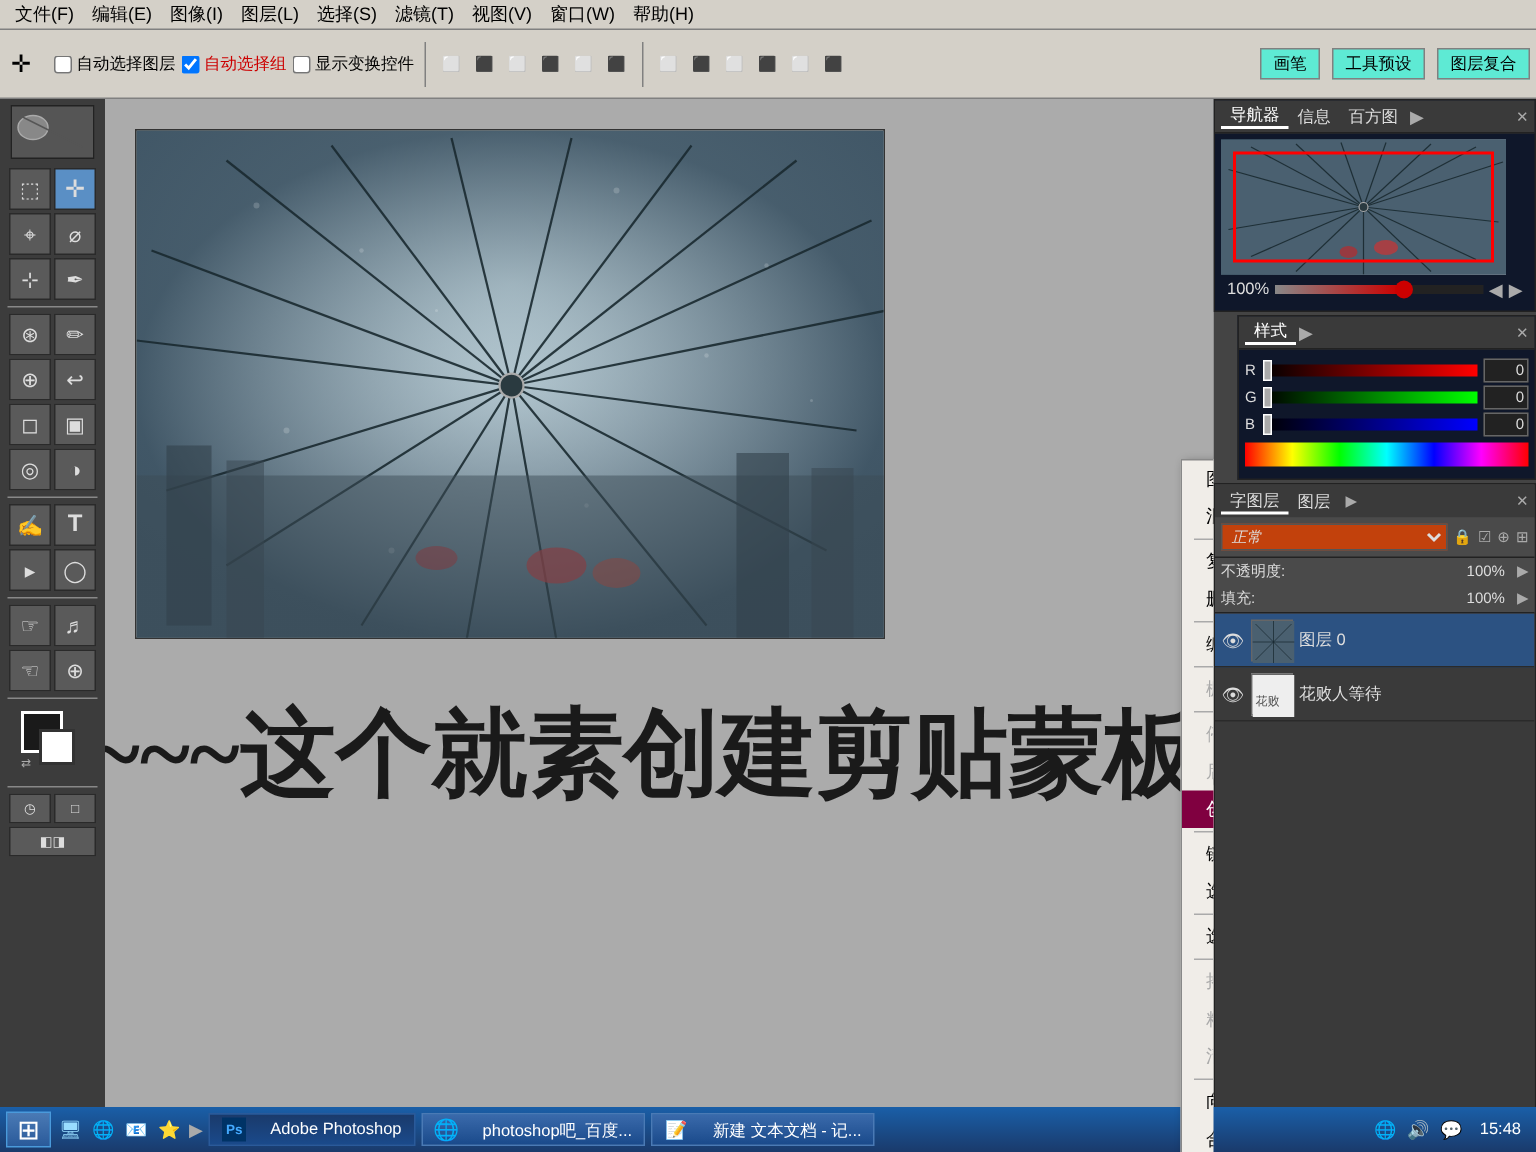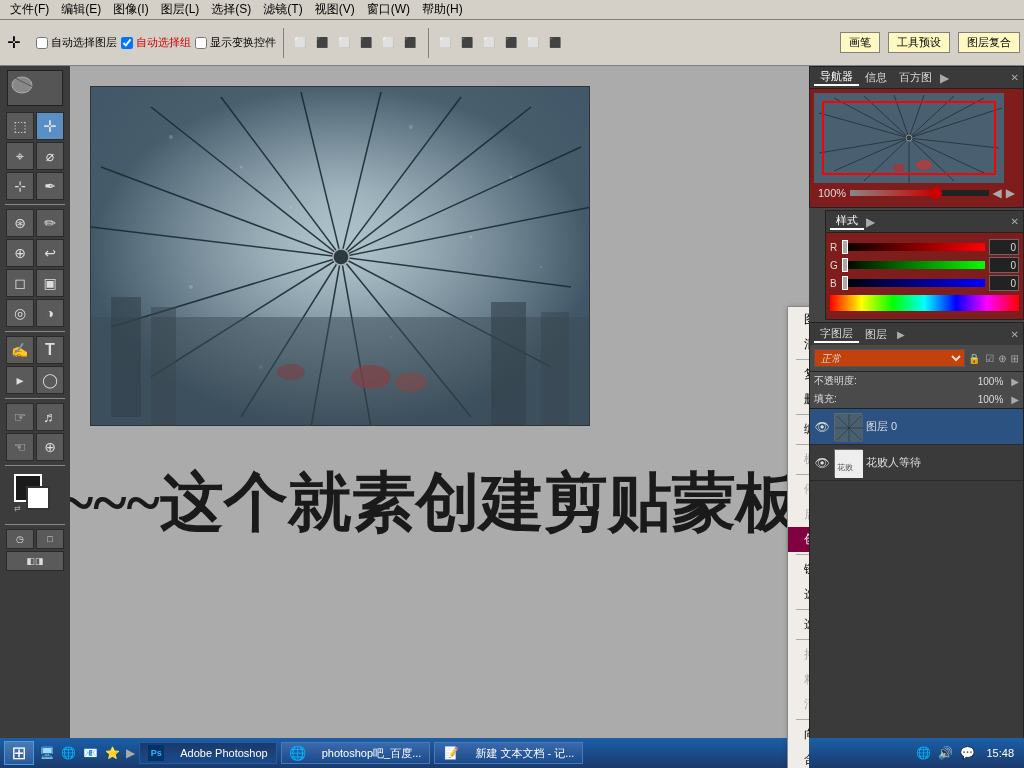--- a/index.html
+++ b/index.html
@@ -10,21 +10,21 @@
     .menu-item { padding: 1px 6px; font-size: 12px; cursor: pointer; }
 
     
     #toolbar { background: #d4d0c8; height: 46px; display: flex; align-items: center; padding: 2px 4px; border-bottom: 1px solid #808080; gap: 4px; }
     .toolbar-checkbox { display: flex; align-items: center; gap: 3px; font-size: 11px; cursor: pointer; }
     .toolbar-checkbox input { width: 12px; height: 12px; }
     .toolbar-sep { width: 1px; height: 30px; background: #808080; margin: 0 3px; }
     .toolbar-icons { display: flex; gap: 2px; align-items: center; }
     .ticon { width: 20px; height: 20px; background: #d4d0c8; border: 1px solid transparent; cursor: pointer; display: flex; align-items: center; justify-content: center; font-size: 10px; }
     .brush-area { display: flex; align-items: center; gap: 8px; margin-left: auto; font-size: 11px; }
-    .brush-tab { background: #fef9c3; border: 1px solid #808080; padding: 2px 8px; cursor: pointer; font-size: 11px; }
+    .brush-tab { background: #5eead4; border: 1px solid #808080; padding: 2px 8px; cursor: pointer; font-size: 11px; }
 
     
     #main { display: flex; width: 1024px; height: 702px; position: relative; }
 
     
     #toolbox { width: 70px; background: #3c3c3c; display: flex; flex-direction: column; align-items: center; padding: 4px 2px; gap: 2px; flex-shrink: 0; }
     .tool-row { display: flex; gap: 2px; }
     .tool-btn { width: 28px; height: 28px; background: #5a5a5a; border: 1px solid #2a2a2a; cursor: pointer; display: flex; align-items: center; justify-content: center; color: #ddd; font-size: 14px; }
     .tool-btn.active { background: #5a8fc5; }
     .tool-sep { width: 60px; height: 1px; background: #888; margin: 2px 0; }
@@ -36,21 +36,21 @@
     .canvas-wrapper { position: relative; }
     .canvas-image { width: 500px; height: 340px; background: linear-gradient(135deg, #4a6b7a 0%, #7a9ba8 30%, #b0c8d0 60%, #c8d8e0 80%); position: relative; overflow: hidden; border: 1px solid #333; }
 
     
     .bottom-text { position: absolute; bottom: -120px; left: -30px; font-size: 64px; font-weight: bold; color: #1a1a1a; font-family: 'STXingwei', 'KaiTi', serif; white-space: nowrap; }
 
     
     #right-panels { width: 215px; background: #444; display: flex; flex-direction: column; flex-shrink: 0; }
 
     
-    .panel { background: #7f1d1d; border: 1px solid #222; margin-bottom: 2px; }
+    .panel { background: #0f172a; border: 1px solid #222; margin-bottom: 2px; }
     .panel-header { display: flex; align-items: center; background: #3a3a3a; height: 22px; padding: 0 4px; border-bottom: 1px solid #222; }
     .panel-title { color: #ddd; font-size: 11px; cursor: pointer; padding: 0 6px; }
     .panel-title.active { color: #fff; border-bottom: 2px solid #fff; }
     .panel-close { margin-left: auto; color: #aaa; cursor: pointer; font-size: 10px; }
     .panel-options { color: #aaa; cursor: pointer; margin-left: 2px; }
     .nav-img { width: 155px; height: 80px; background: linear-gradient(135deg, #4a6b7a 0%, #7a9ba8 40%, #c8d8e0 100%); position: relative; }
     .nav-zoom { display: flex; align-items: center; padding: 3px 4px; gap: 4px; }
     .nav-zoom-pct { color: #ddd; font-size: 11px; }
     .nav-zoom-bar { flex: 1; height: 6px; background: #222; position: relative; }
     .nav-zoom-fill { position: absolute; left: 0; top: 0; height: 100%; width: 60%; background: linear-gradient(to right, #888, #c00); }

